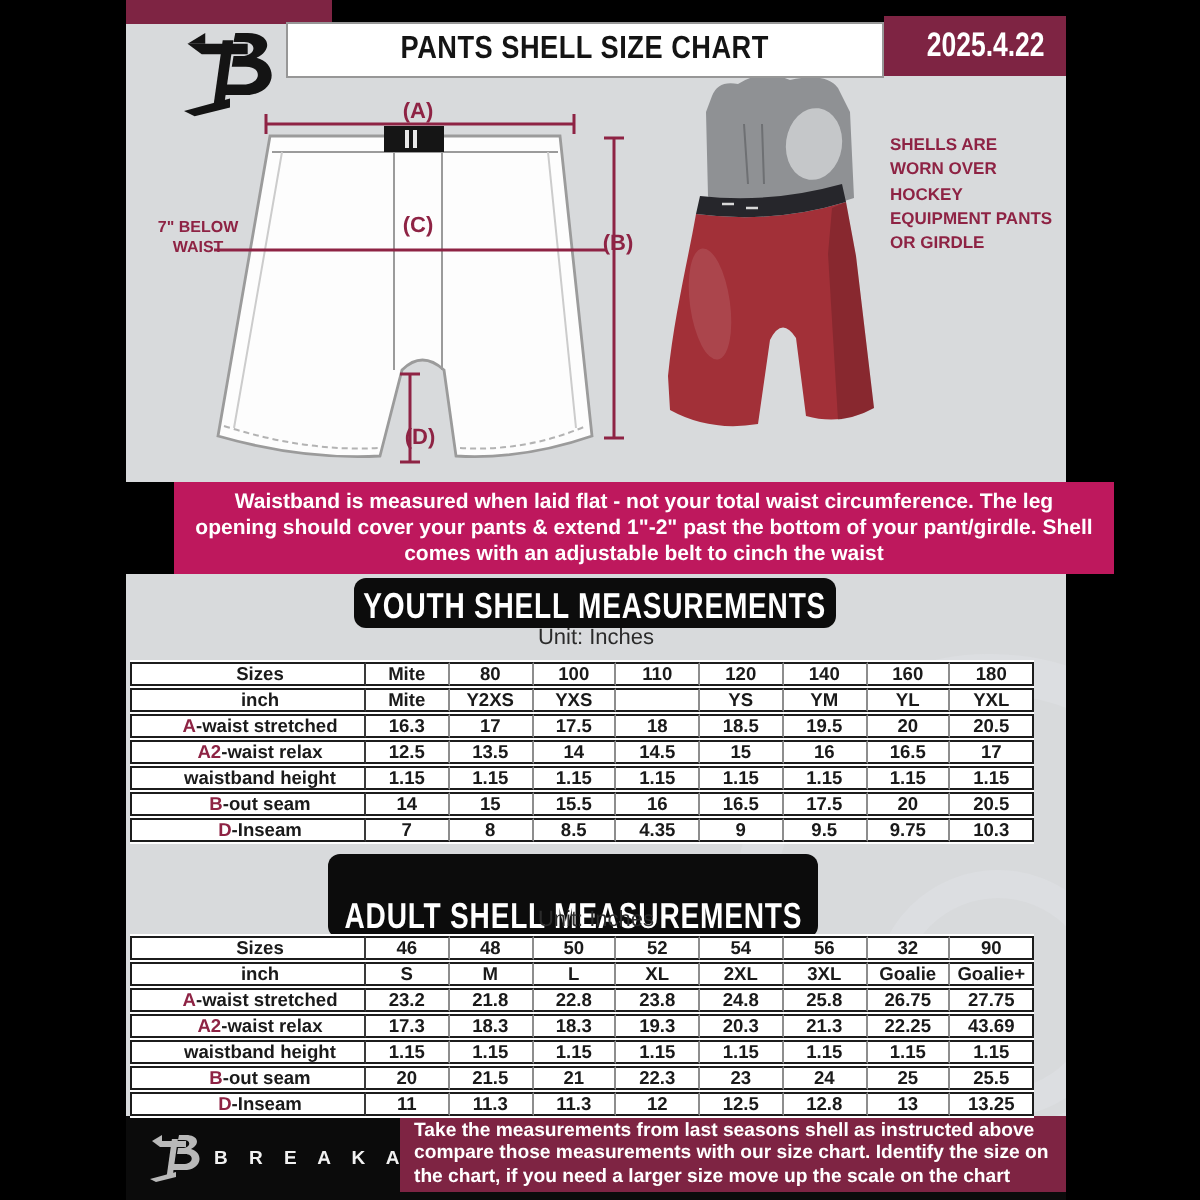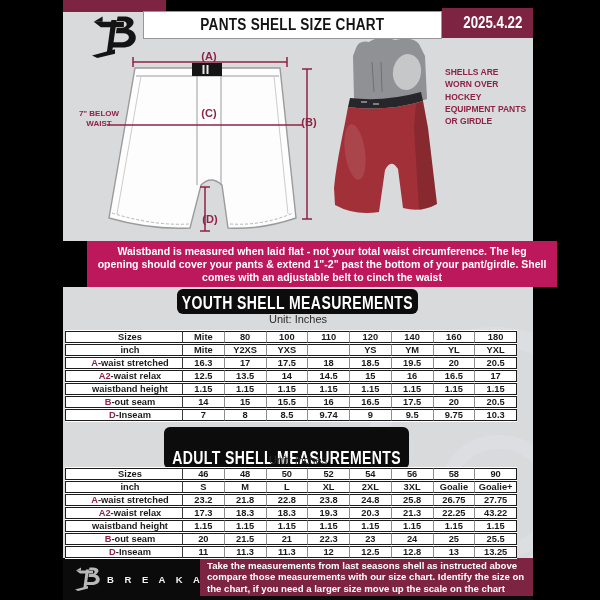--- a/index.html
+++ b/index.html
@@ -237,21 +237,21 @@
           <td>16.5</td>
           <td>17.5</td>
           <td>20</td>
           <td>20.5</td>
         </tr>
         <tr>
           <td class="label"><span class="pfx">D</span>-Inseam</td>
           <td>7</td>
           <td>8</td>
           <td>8.5</td>
-          <td>9.74</td>
+          <td>4.35</td>
           <td>9</td>
           <td>9.5</td>
           <td>9.75</td>
           <td>10.3</td>
         </tr>
       </tbody>
   </table>
 
   <div class="abs section-banner adult-banner">
     <span>ADULT SHELL MEASUREMENTS</span>
@@ -271,21 +271,21 @@
     </colgroup>
     <tbody>
         <tr>
           <td class="label">Sizes</td>
           <td>46</td>
           <td>48</td>
           <td>50</td>
           <td>52</td>
           <td>54</td>
           <td>56</td>
-          <td>58</td>
+          <td>32</td>
           <td>90</td>
         </tr>
         <tr>
           <td class="label">inch</td>
           <td>S</td>
           <td>M</td>
           <td>L</td>
           <td>XL</td>
           <td>2XL</td>
           <td>3XL</td>
@@ -305,21 +305,21 @@
         </tr>
         <tr>
           <td class="label"><span class="pfx">A2</span>-waist relax</td>
           <td>17.3</td>
           <td>18.3</td>
           <td>18.3</td>
           <td>19.3</td>
           <td>20.3</td>
           <td>21.3</td>
           <td>22.25</td>
-          <td>43.22</td>
+          <td>43.69</td>
         </tr>
         <tr>
           <td class="label">waistband height</td>
           <td>1.15</td>
           <td>1.15</td>
           <td>1.15</td>
           <td>1.15</td>
           <td>1.15</td>
           <td>1.15</td>
           <td>1.15</td>

